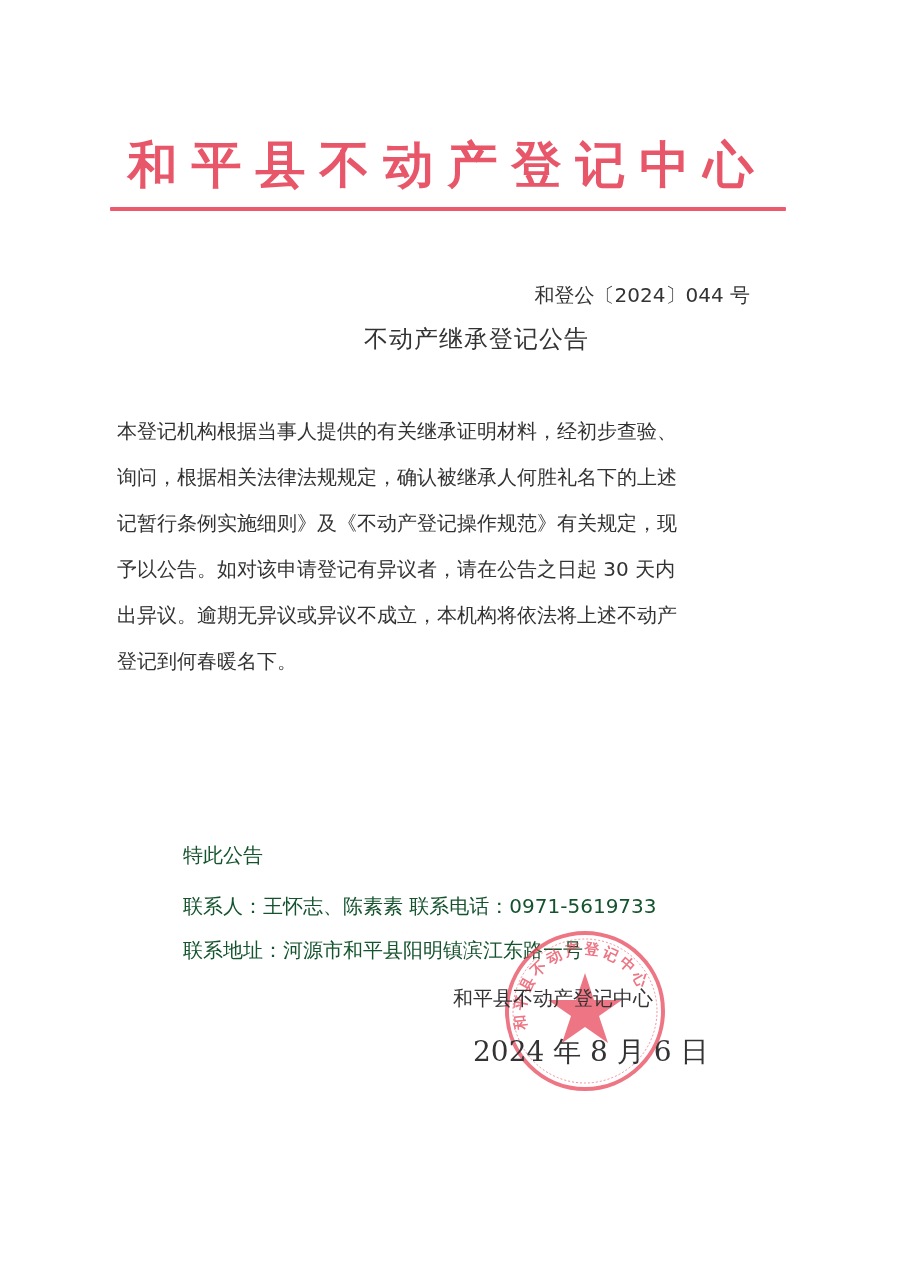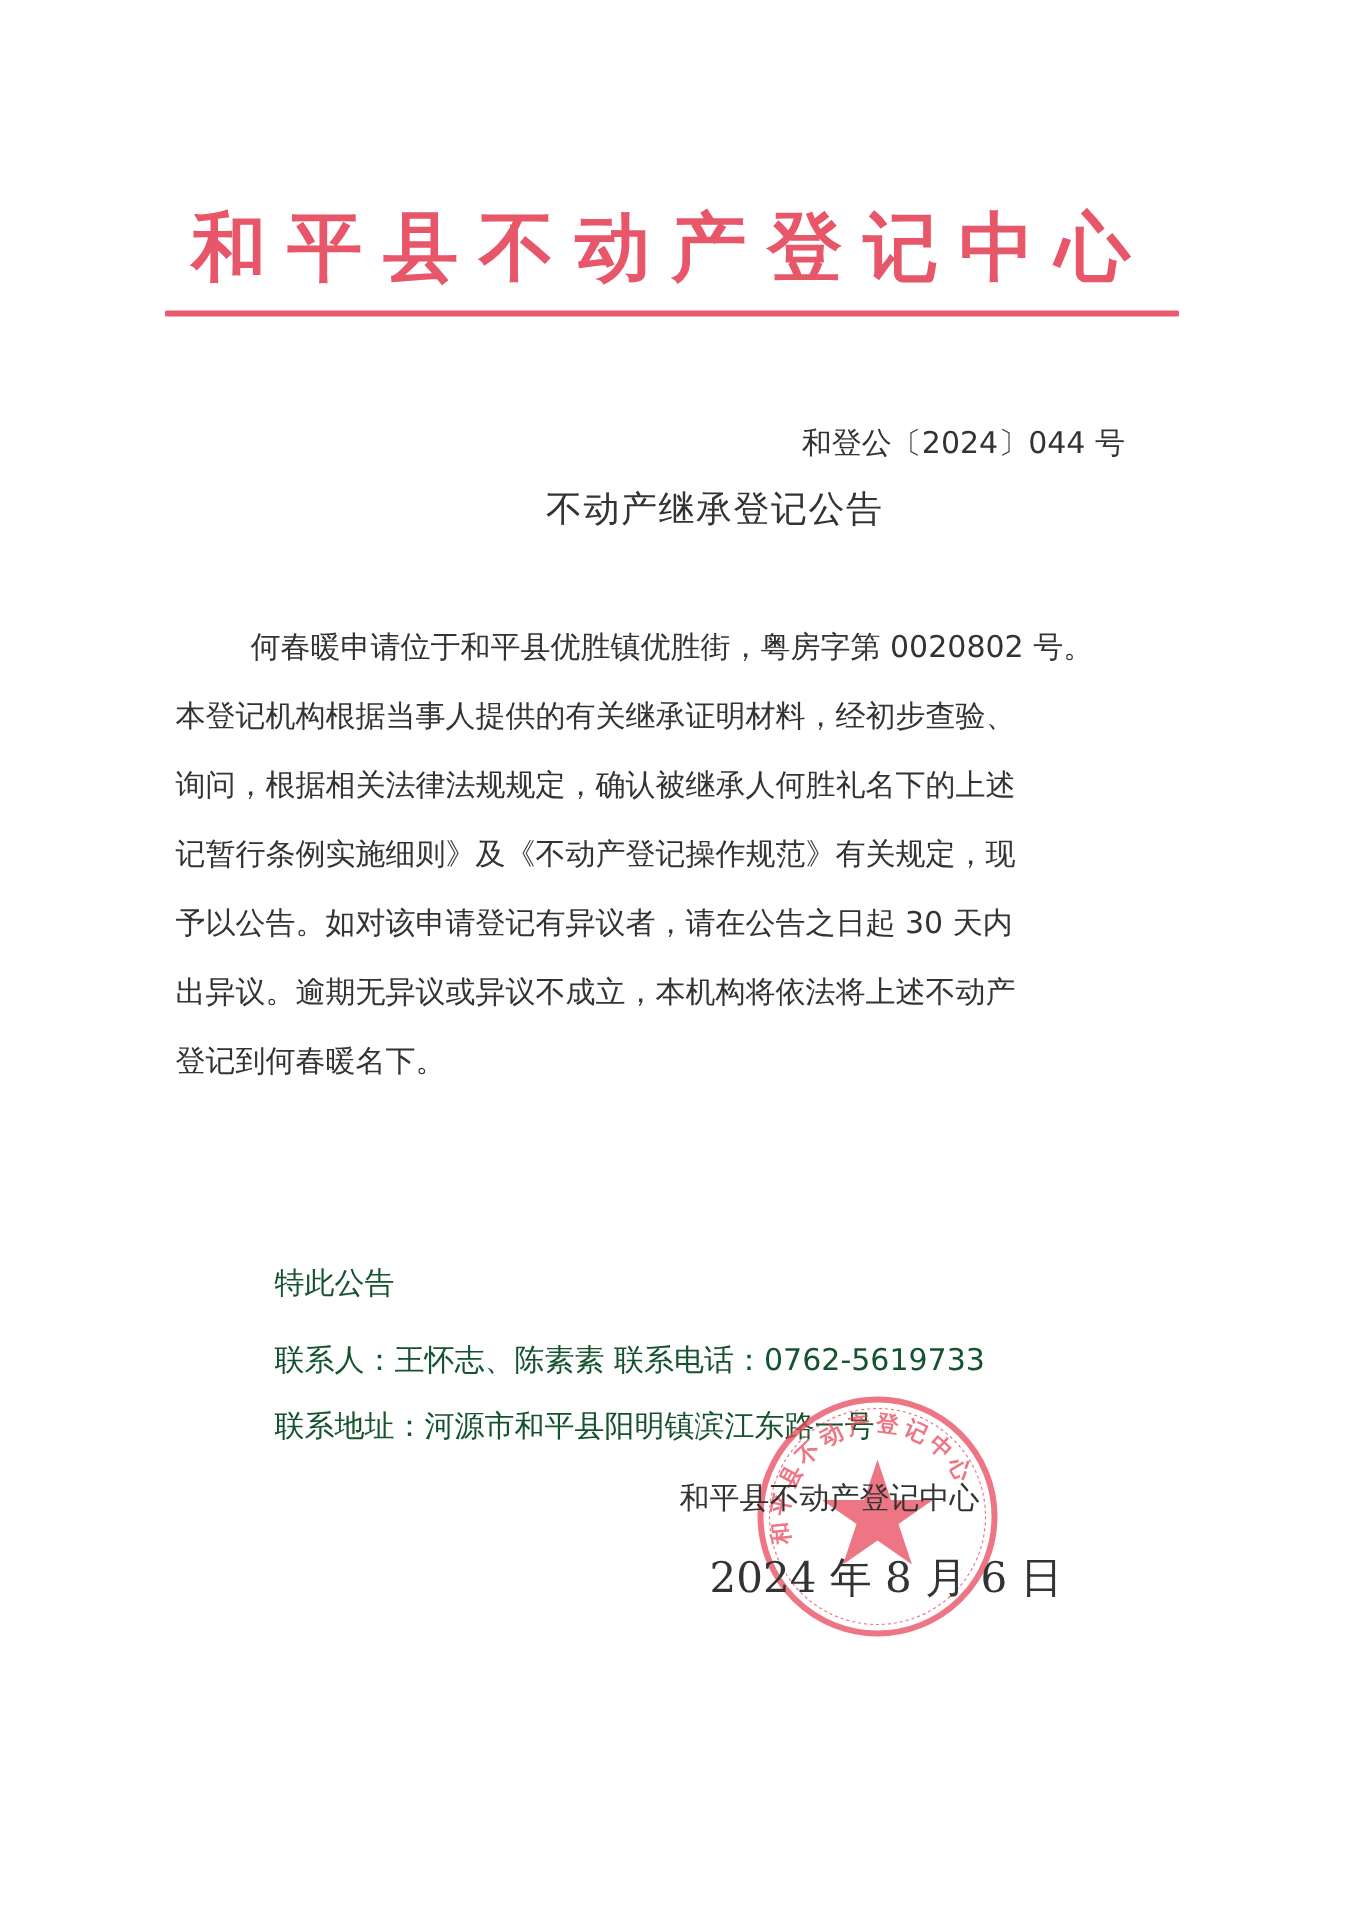--- a/index.html
+++ b/index.html
@@ -23,31 +23,30 @@
 </head>
 <body>
 
 <div class="masthead">和平县不动产登记中心</div>
 <div class="red-rule"></div>
 
 <div class="doc-number">和登公〔2024〕044 号</div>
 <div class="doc-title">不动产继承登记公告</div>
 
 <div class="body-text">
-  <span class="body-line indent">何春暖申请位于和平县优胜镇优胜街，粤房字第 0020802 号。</span>
   <span class="body-line">本登记机构根据当事人提供的有关继承证明材料，经初步查验、</span>
   <span class="body-line">询问，根据相关法律法规规定，确认被继承人何胜礼名下的上述</span>
   <span class="body-line">记暂行条例实施细则》及《不动产登记操作规范》有关规定，现</span>
   <span class="body-line">予以公告。如对该申请登记有异议者，请在公告之日起 30 天内</span>
   <span class="body-line">出异议。逾期无异议或异议不成立，本机构将依法将上述不动产</span>
   <span class="body-line">登记到何春暖名下。</span>
 </div>
 
 <div class="closing" style="top:842px;">特此公告</div>
-<div class="closing" style="top:893px;">联系人：王怀志、陈素素  联系电话：0762-5619733</div>
+<div class="closing" style="top:893px;">联系人：王怀志、陈素素  联系电话：0971-5619733</div>
 <div class="closing" style="top:937px;">联系地址：河源市和平县阳明镇滨江东路一号</div>
 
 <svg class="seal" viewBox="0 0 166 166">
   <circle cx="83" cy="83" r="78" fill="none" stroke="#e8485c" stroke-width="4"></circle>
   <circle cx="83" cy="83" r="72" fill="none" stroke="#e8485c" stroke-width="0.8" stroke-dasharray="2 2"></circle>
   <polygon points="83,45 92,72 120,72 97,88 106,115 83,99 60,115 69,88 46,72 74,72" fill="#e8485c"></polygon>
   <path id="sealArc" d="M 28,110 A 60 60 0 1 1 138,110" fill="none"></path>
   <text font-size="15" fill="#e8485c" font-family="DejaVu Sans, sans-serif" font-weight="bold" letter-spacing="3">
     <textPath href="#sealArc" startOffset="4%">和平县不动产登记中心</textPath>
   </text>

